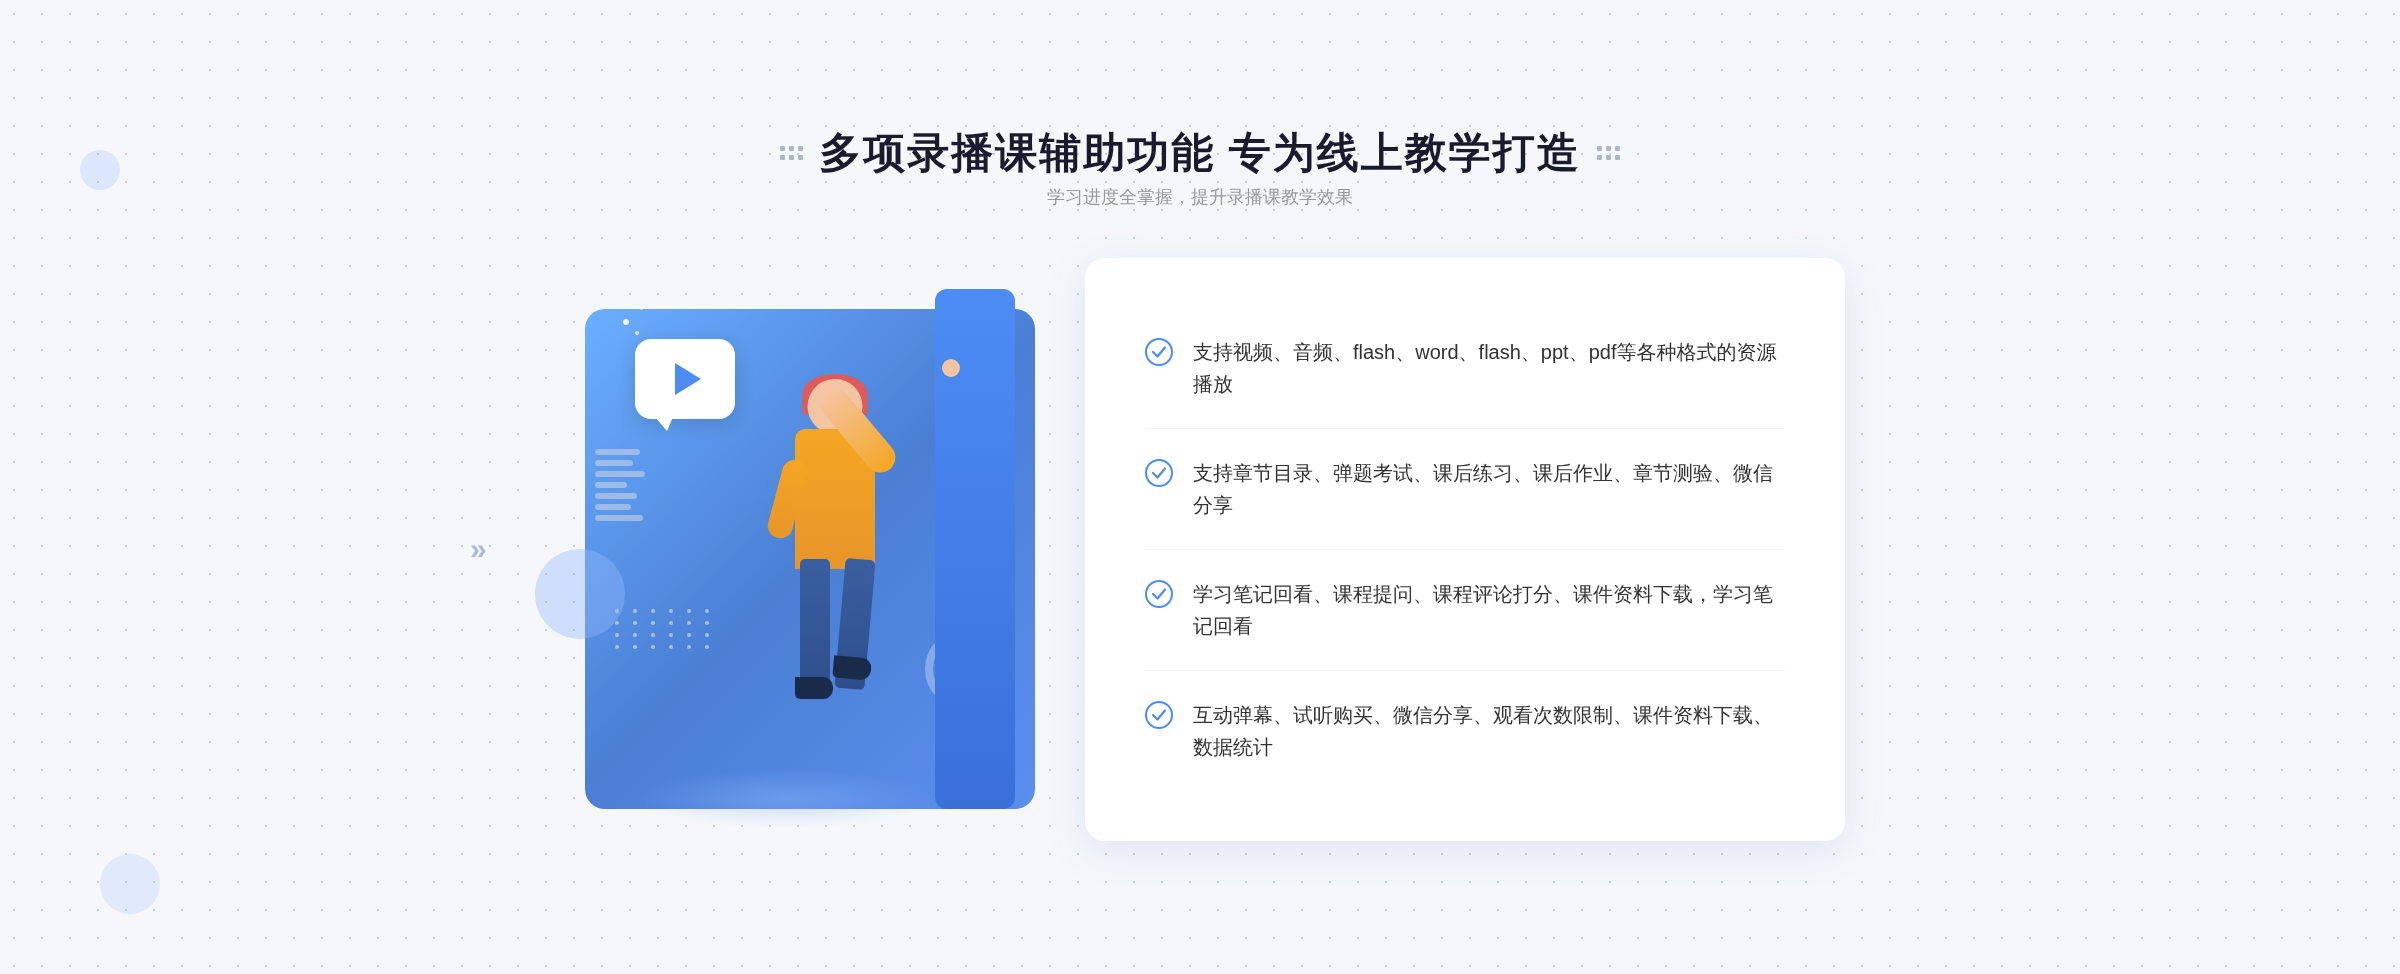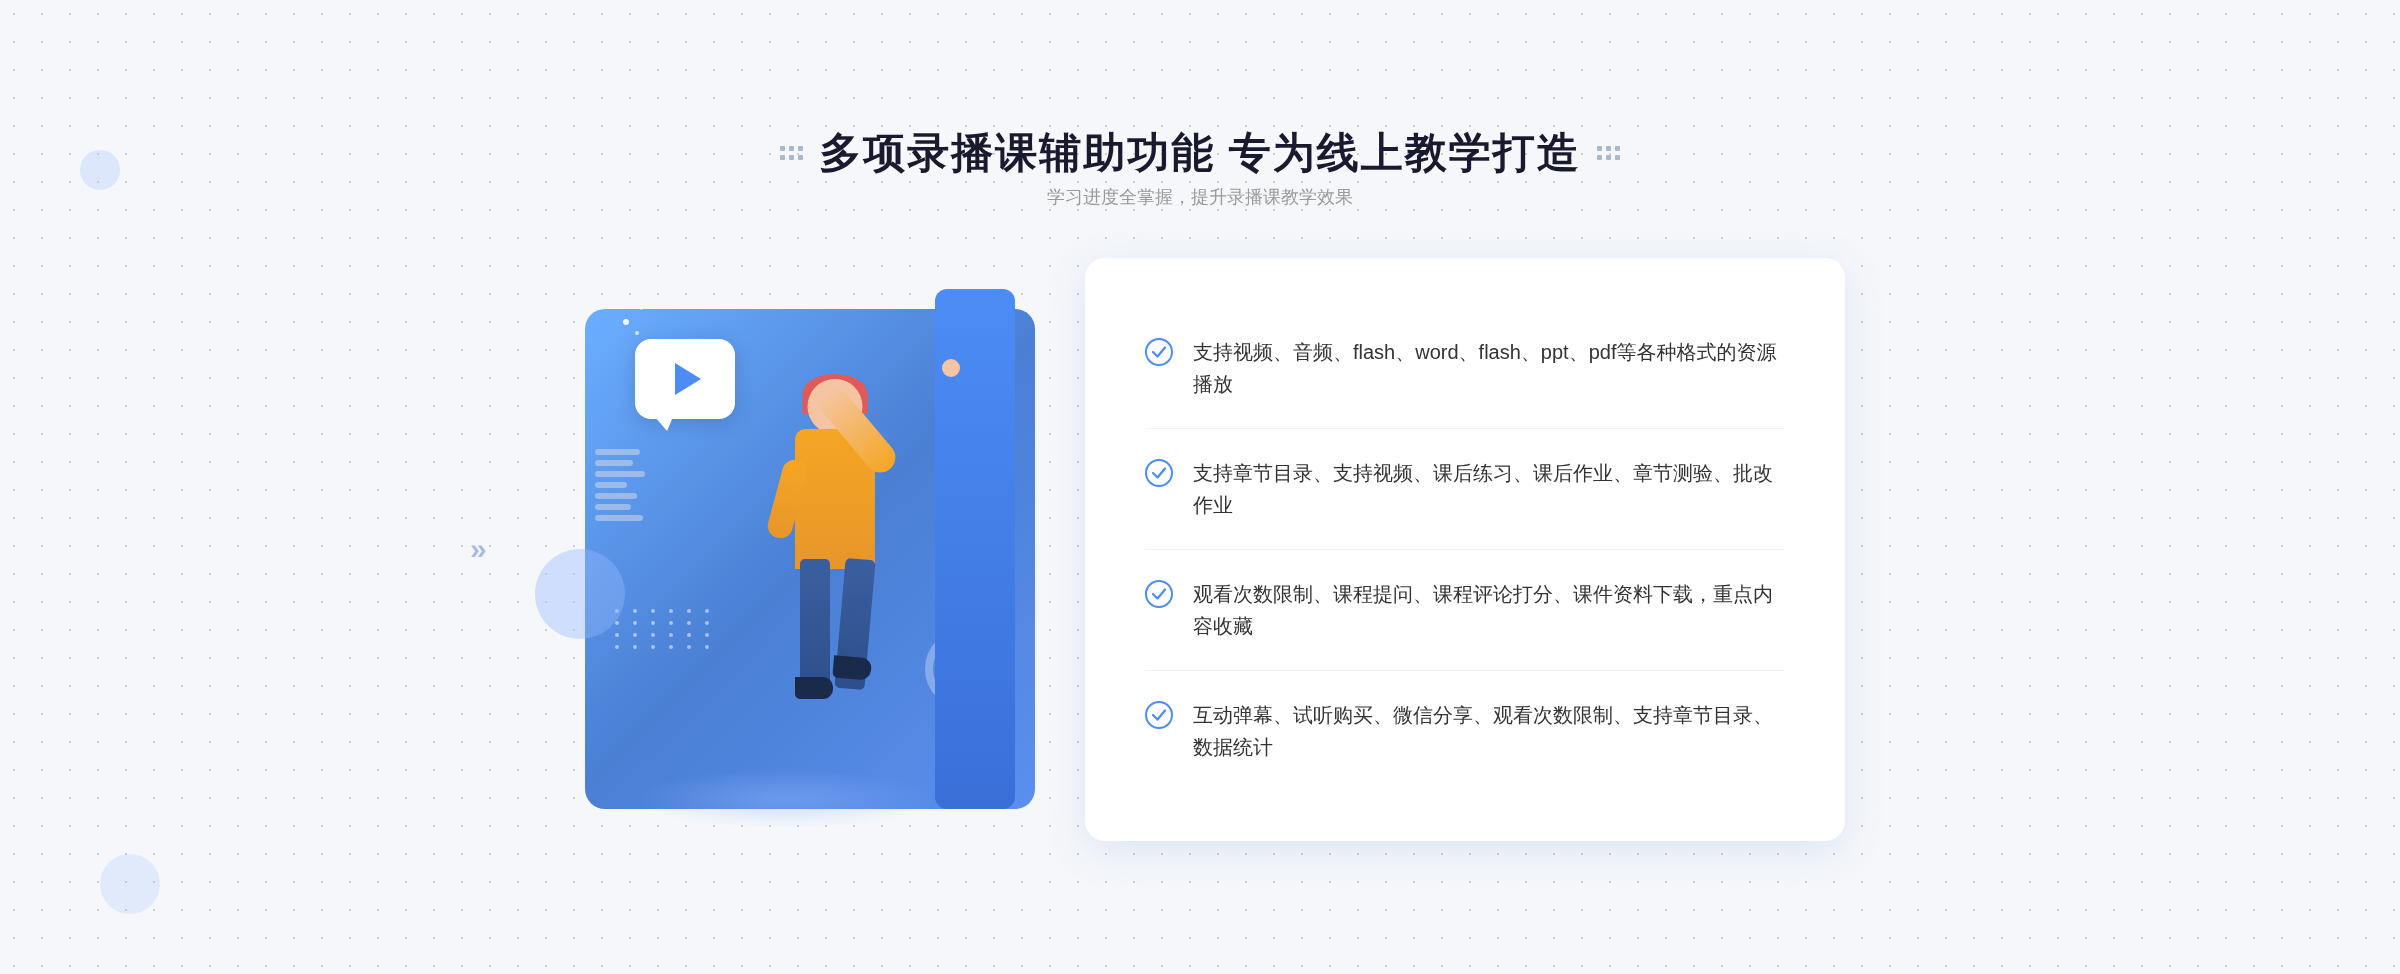--- a/index.html
+++ b/index.html
@@ -551,40 +551,40 @@
         <div class="feature-text">支持视频、音频、flash、word、flash、ppt、pdf等各种格式的资源播放</div>
       </div>
 
       <div class="feature-item">
         <div class="check-icon">
           <svg viewBox="0 0 28 28" fill="none" xmlns="http://www.w3.org/2000/svg">
             <circle cx="14" cy="14" r="13" stroke="#4d8cf5" stroke-width="2"></circle>
             <path d="M8 14l4.5 4.5L20 9.5" stroke="#4d8cf5" stroke-width="2.2" stroke-linecap="round" stroke-linejoin="round"></path>
           </svg>
         </div>
-        <div class="feature-text">支持章节目录、支持视频、课后练习、课后作业、章节测验、批改作业</div>
+        <div class="feature-text">支持章节目录、弹题考试、课后练习、课后作业、章节测验、微信分享</div>
       </div>
 
       <div class="feature-item">
         <div class="check-icon">
           <svg viewBox="0 0 28 28" fill="none" xmlns="http://www.w3.org/2000/svg">
             <circle cx="14" cy="14" r="13" stroke="#4d8cf5" stroke-width="2"></circle>
             <path d="M8 14l4.5 4.5L20 9.5" stroke="#4d8cf5" stroke-width="2.2" stroke-linecap="round" stroke-linejoin="round"></path>
           </svg>
         </div>
-        <div class="feature-text">观看次数限制、课程提问、课程评论打分、课件资料下载，重点内容收藏</div>
+        <div class="feature-text">学习笔记回看、课程提问、课程评论打分、课件资料下载，学习笔记回看</div>
       </div>
 
       <div class="feature-item">
         <div class="check-icon">
           <svg viewBox="0 0 28 28" fill="none" xmlns="http://www.w3.org/2000/svg">
             <circle cx="14" cy="14" r="13" stroke="#4d8cf5" stroke-width="2"></circle>
             <path d="M8 14l4.5 4.5L20 9.5" stroke="#4d8cf5" stroke-width="2.2" stroke-linecap="round" stroke-linejoin="round"></path>
           </svg>
         </div>
-        <div class="feature-text">互动弹幕、试听购买、微信分享、观看次数限制、支持章节目录、数据统计</div>
+        <div class="feature-text">互动弹幕、试听购买、微信分享、观看次数限制、课件资料下载、数据统计</div>
       </div>
 
     </div>
 
   </div>
 
 </div>
 
 </body></html>

